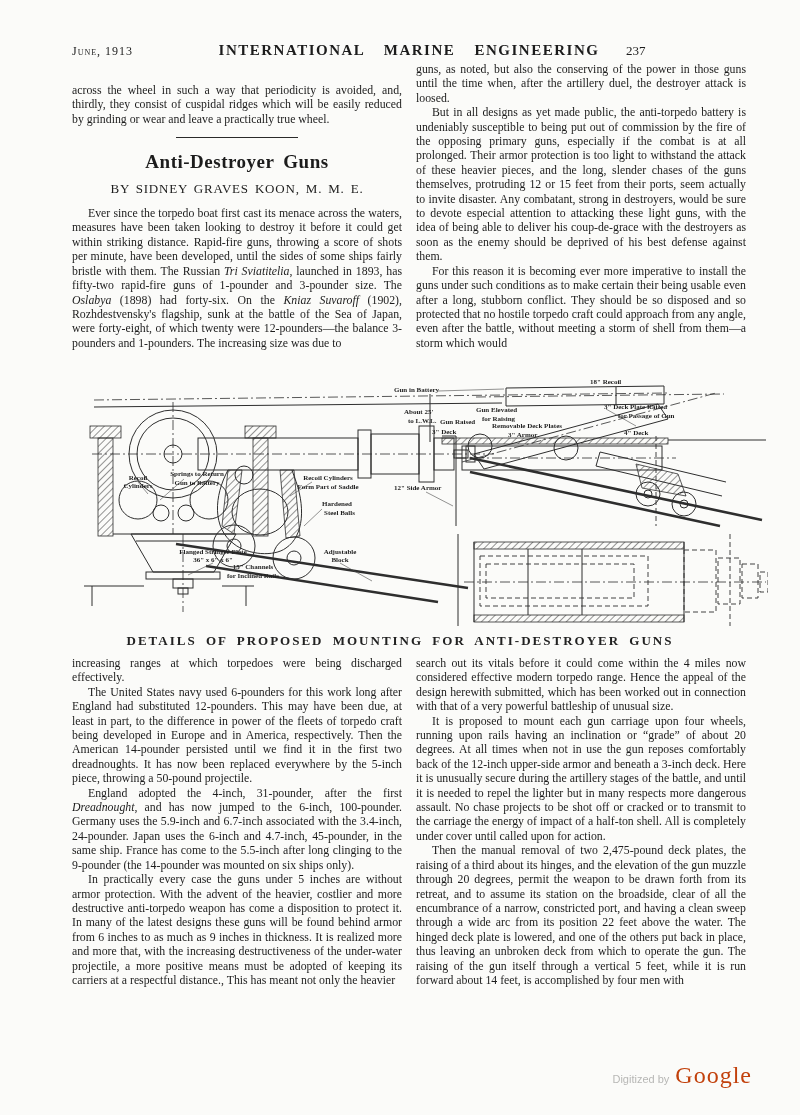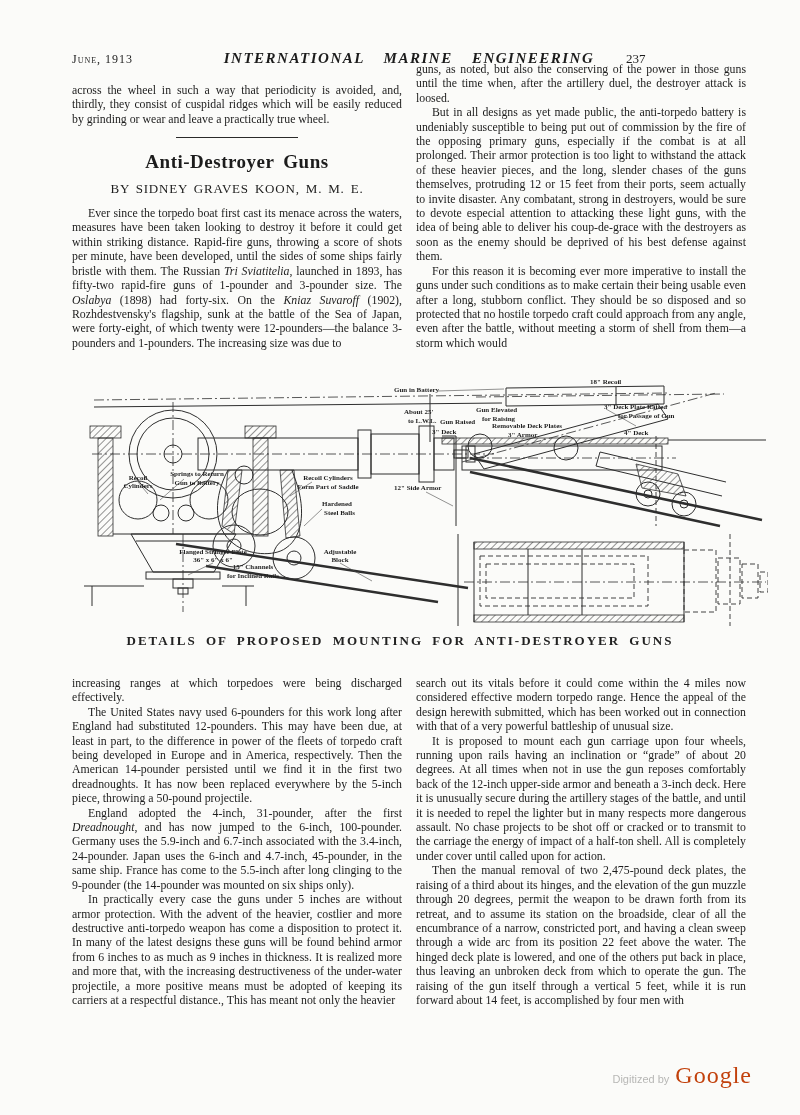--- a/index.html
+++ b/index.html
@@ -1,26 +1,26 @@
 <!DOCTYPE html>
 <html><head>
 <meta charset="utf-8">
 <style>
   html,body{margin:0;padding:0;background:#e9e9e7;}
   .page{position:relative;width:800px;height:1115px;margin:0 auto;background:#fbfbf9;
         font-family:"Liberation Serif",serif;color:#1c1c1c;overflow:hidden;}
   
   .hdr{position:absolute;top:38px;left:72px;right:54px;display:flex;align-items:baseline;gap:12px;}
   .hdr .date{width:120px;font-size:12px;font-variant:small-caps;letter-spacing:1px;}
-  .hdr .journal{flex:1;text-align:center;font-size:15px;font-weight:bold;letter-spacing:1.5px;word-spacing:14px;margin:12px;font-style:italic;}
+  .hdr .journal{flex:1;text-align:center;font-size:15px;font-weight:bold;letter-spacing:1.5px;word-spacing:14px;margin:4px;}
   .hdr .pageno{width:120px;font-size:13px;}
   
   .cols{position:absolute;left:72px;width:674px;display:flex;gap:14px;}
   .cols.top{top:62px;align-items:flex-end;}
-  .cols.bottom{top:676px;}
+  .cols.bottom{top:656px;}
   .col{width:330px;}
   p.para{margin:0;font-size:11.8px;line-height:14.4px;text-align:justify;}
   p.para.indent{text-indent:16px;}
   .it{font-style:italic;}
   .rule{width:122px;border-top:1.8px solid #2a2a2a;margin:11px auto 0;}
   h2.art-title{text-align:center;font-size:19px;font-weight:bold;margin:13px 0 6px;letter-spacing:0.5px;word-spacing:4px;}
   .byline{text-align:center;font-size:13px;letter-spacing:0.8px;word-spacing:2px;margin:8px 0 9px;}
   
   figure.fig{position:absolute;top:376px;left:0;width:800px;margin:0;}
   figure.fig svg{display:block;margin-left:76px;}

